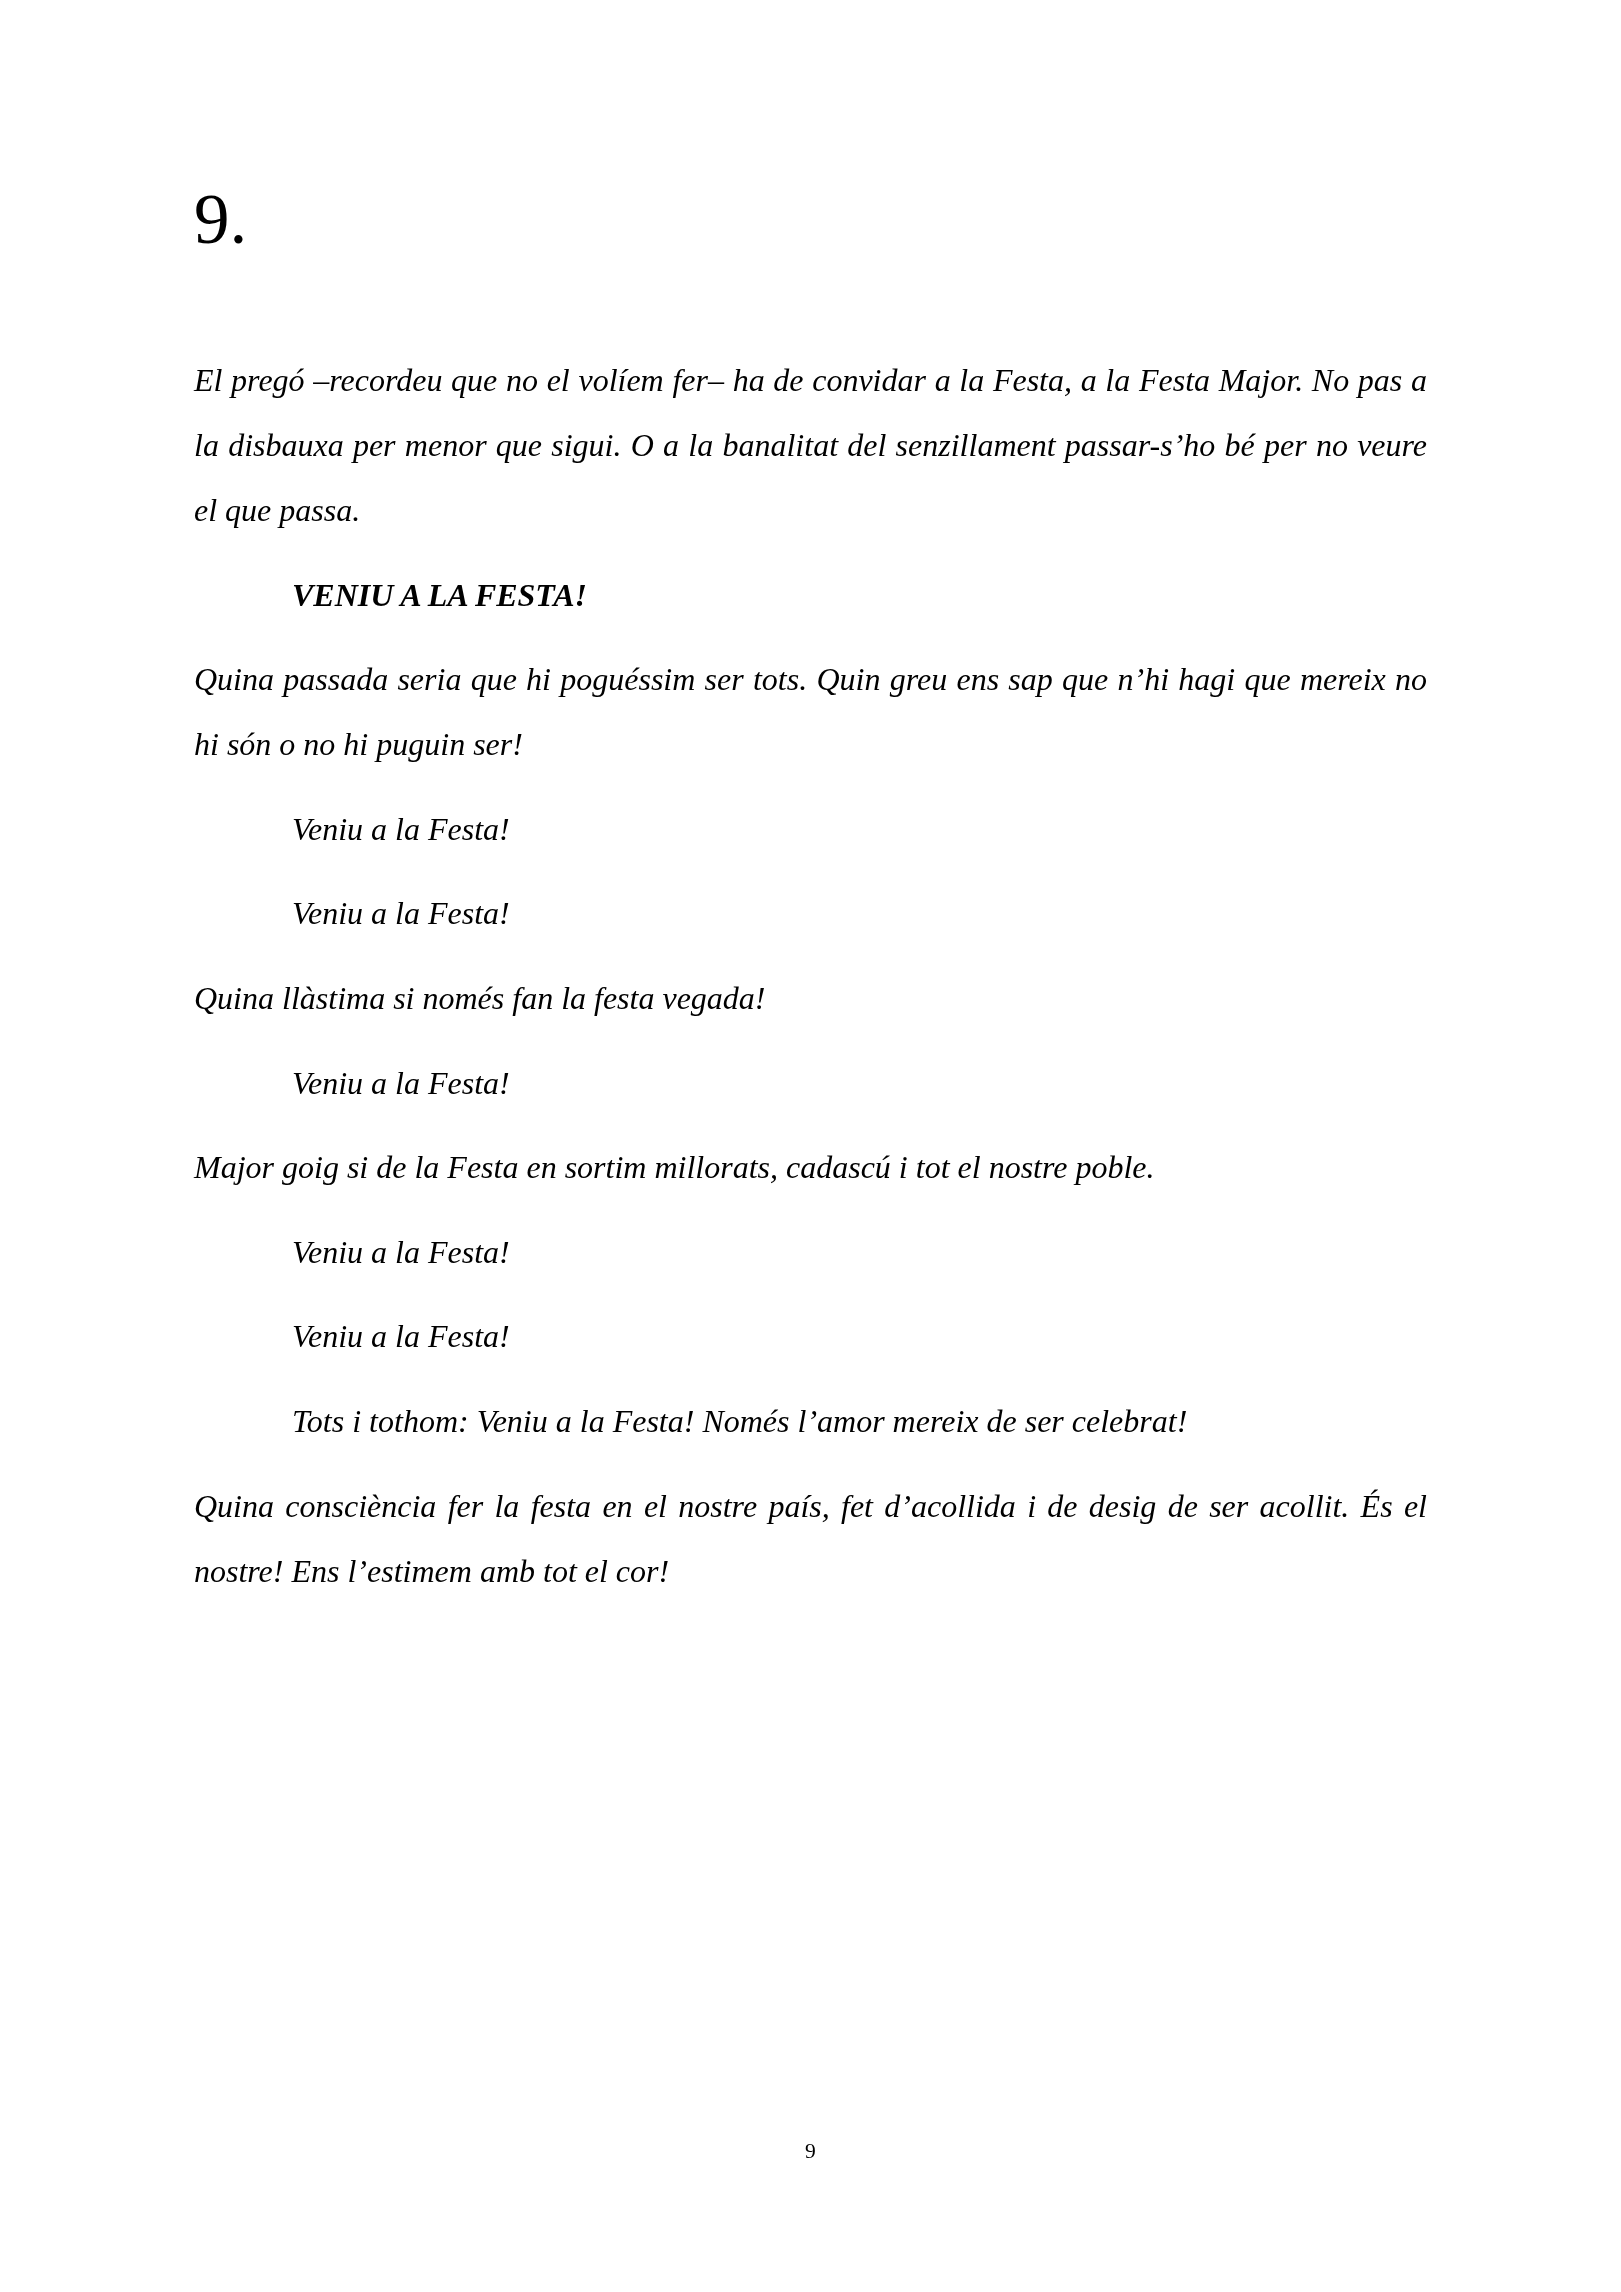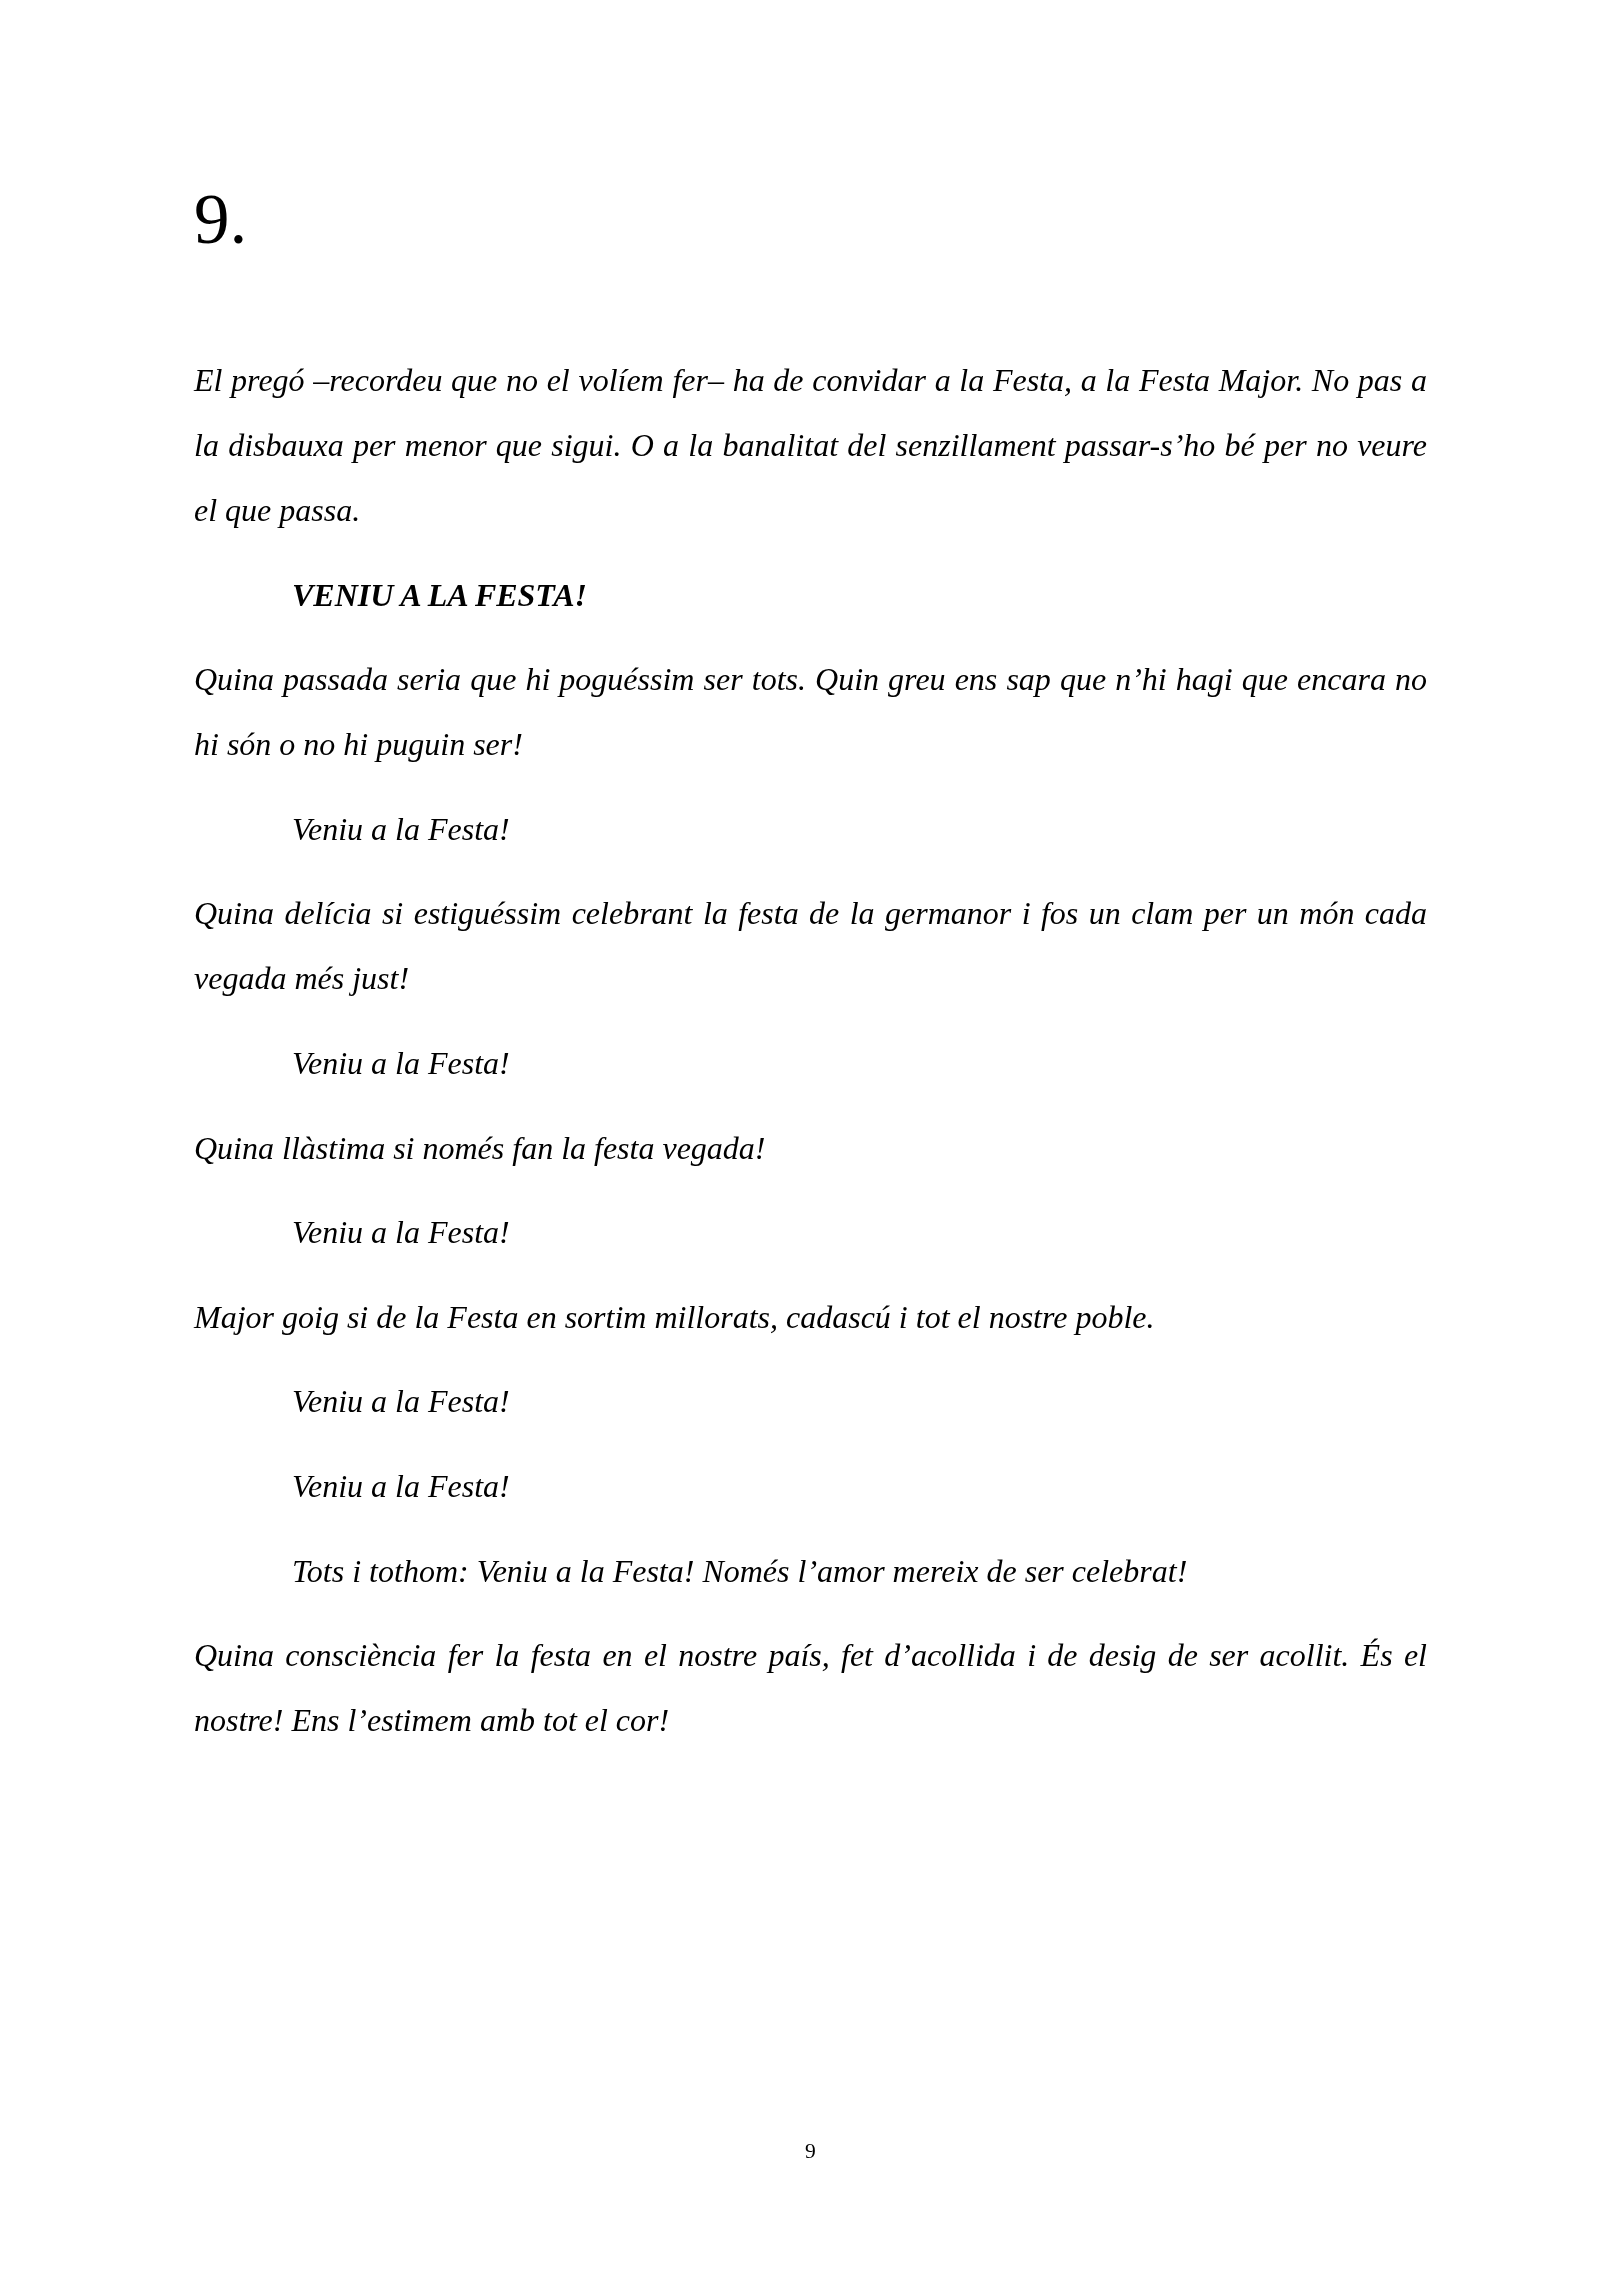--- a/index.html
+++ b/index.html
@@ -55,23 +55,22 @@
 </style>
 </head>
 <body>
 
 <div class="page">
   <div class="content">
     <div class="chapter-heading">9.</div>
 
     <div class="block body-para">El pregó –recordeu que no el volíem fer– ha de convidar a la Festa, a la Festa Major. No pas a la disbauxa per menor que sigui. O a la banalitat del senzillament passar-s’ho bé per no veure el que passa.</div>
     <div class="block refrain bold">VENIU A LA FESTA!</div>
-    <div class="block body-para">Quina passada seria que hi poguéssim ser tots. Quin greu ens sap que n’hi hagi que encara no hi són o no hi puguin ser!</div>
+    <div class="block body-para">Quina passada seria que hi poguéssim ser tots. Quin greu ens sap que n’hi hagi que mereix no hi són o no hi puguin ser!</div>
     <div class="block refrain">Veniu a la Festa!</div>
-    <div class="block body-para">Quina delícia si estiguéssim celebrant la festa de la germanor i fos un clam per un món cada vegada més just!</div>
     <div class="block refrain">Veniu a la Festa!</div>
     <div class="block body-para">Quina llàstima si només fan la festa vegada!</div>
     <div class="block refrain">Veniu a la Festa!</div>
     <div class="block body-para">Major goig si de la Festa en sortim millorats, cadascú i tot el nostre poble.</div>
     <div class="block refrain">Veniu a la Festa!</div>
     <div class="block refrain">Veniu a la Festa!</div>
     <div class="block refrain">Tots i tothom: Veniu a la Festa! Només l’amor mereix de ser celebrat!</div>
     <div class="block body-para">Quina consciència fer la festa en el nostre país, fet d’acollida i de desig de ser acollit. És el nostre! Ens l’estimem amb tot el cor!</div>
   </div>
 

